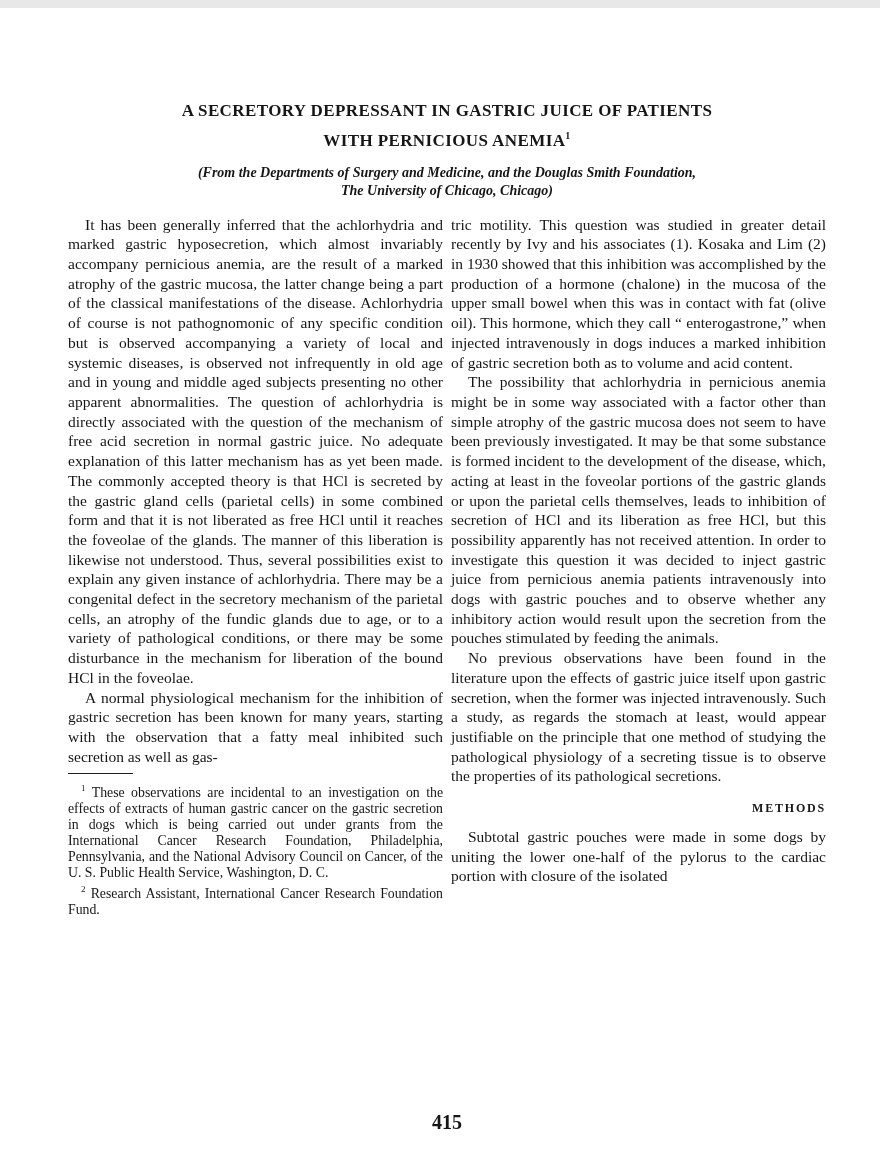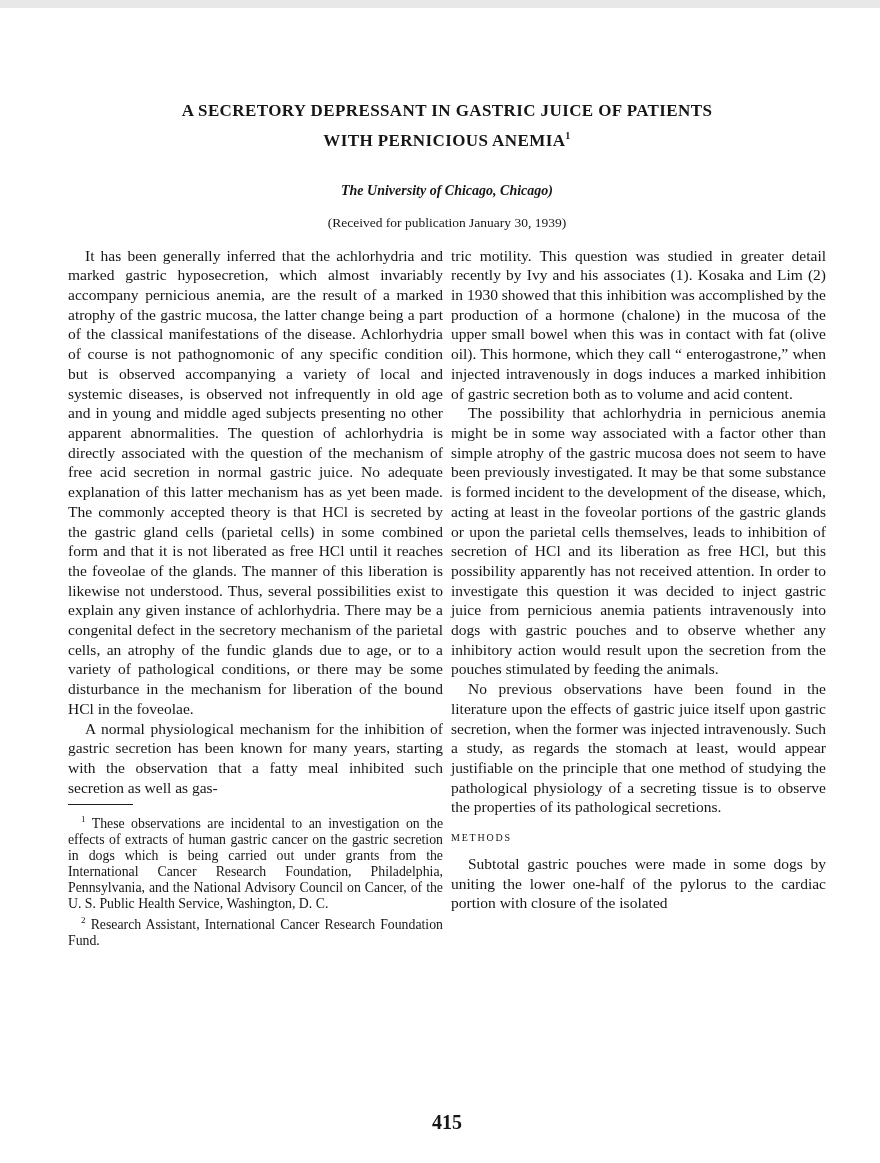--- a/index.html
+++ b/index.html
@@ -69,24 +69,24 @@
   .footnote {
     margin: 0;
     font-size: 13.8px;
     line-height: 16px;
     text-align: justify;
     text-indent: 13px;
   }
   .footnote sup { font-size: 9px; vertical-align: super; }
   .section-heading {
     margin: 15px 0 11px 0;
-    font-size: 10px;
-    font-weight: 400;
+    font-size: 12px;
+    font-weight: 700;
     letter-spacing: 1.8px;
-    text-align: left;
+    text-align: right;
   }
   .page-number {
     position: absolute;
     top: 1103px;
     left: 447px;
     transform: translateX(-50%);
     font-size: 20px;
     font-weight: 700;
   }
 </style>
@@ -96,25 +96,24 @@
 <div class="page">
 
   <header class="article-header">
     <h1 class="title">
       <span class="t-line">A SECRETORY DEPRESSANT IN GASTRIC JUICE OF PATIENTS</span>
       <span class="t-line"><span>WITH PERNICIOUS ANEMIA</span><sup>1</sup></span>
     </h1>
 
 
     <div class="affiliation">
-      <br>
+      <span>(From the Departments of Surgery and Medicine, and the Douglas Smith Foundation,</span><br>
       <span>The University of Chicago, Chicago)</span>
     </div>
 
-    <div class="received">(Received for publication January 30, 1939)</div>
   </header>
 
   <main class="columns">
 
     <section class="col">
       <p class="body-p indent">It has been generally inferred that the achlorhydria and marked gastric hyposecretion, which almost invariably accompany pernicious anemia, are the result of a marked atrophy of the gastric mucosa, the latter change being a part of the classical manifestations of the disease.  Achlorhydria of course is not pathognomonic of any specific condition but is observed accompanying a variety of local and systemic diseases, is observed not infrequently in old age and in young and middle aged subjects presenting no other apparent abnormalities.  The question of achlorhydria is directly associated with the question of the mechanism of free acid secretion in normal gastric juice.  No adequate explanation of this latter mechanism has as yet been made.  The commonly accepted theory is that HCl is secreted by the gastric gland cells (parietal cells) in some combined form and that it is not liberated as free HCl until it reaches the foveolae of the glands.  The manner of this liberation is likewise not understood.  Thus, several possibilities exist to explain any given instance of achlorhydria.  There may be a congenital defect in the secretory mechanism of the parietal cells, an atrophy of the fundic glands due to age, or to a variety of pathological conditions, or there may be some disturbance in the mechanism for liberation of the bound HCl in the foveolae.</p>
       <p class="body-p indent">A normal physiological mechanism for the inhibition of gastric secretion has been known for many years, starting with the observation that a fatty meal inhibited such secretion as well as gas-</p>
 
       <hr class="footnote-rule">
 

